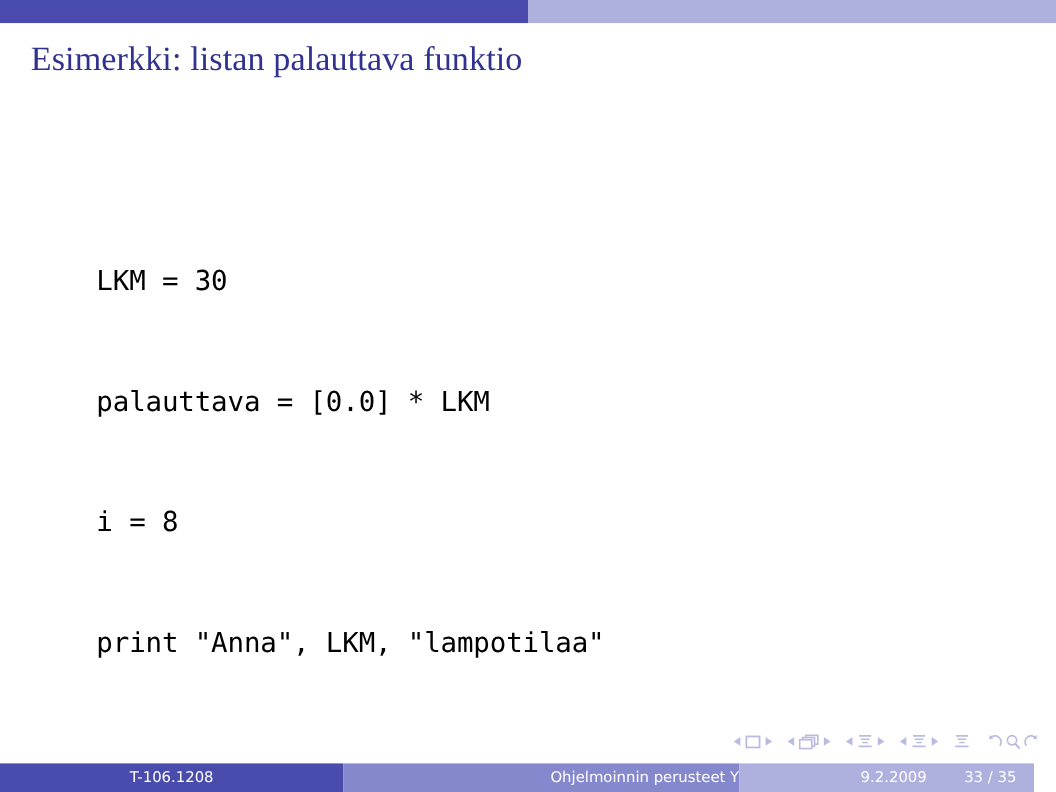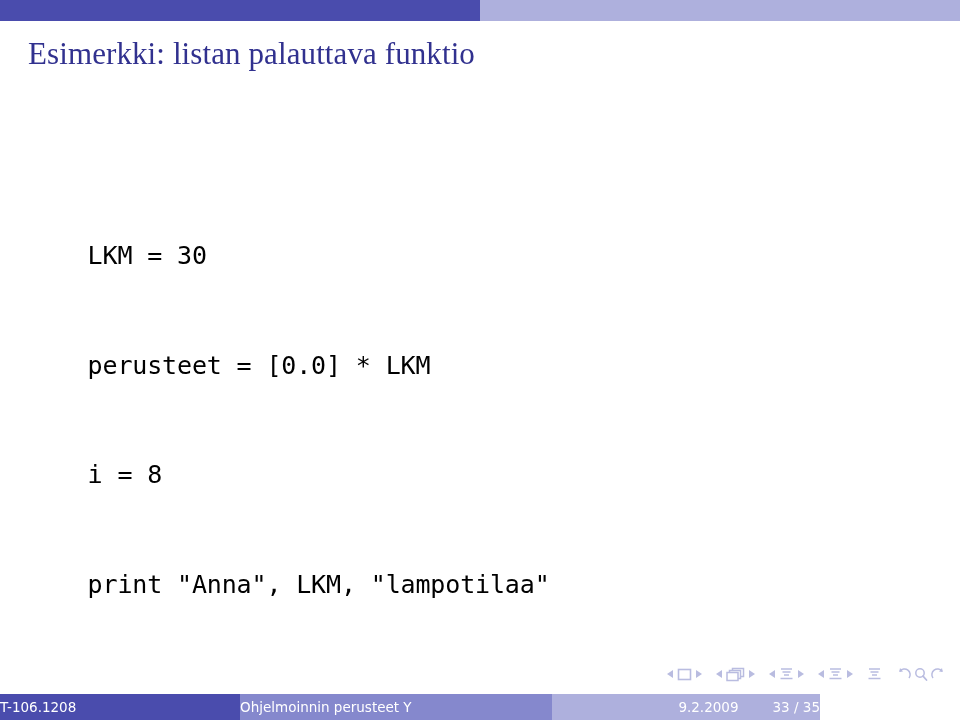--- a/index.html
+++ b/index.html
@@ -113,32 +113,34 @@
     font-size: 13.5px;
     color: #ffffff;
   }
   .footsec {
     height: 100%;
     display: flex;
     align-items: center;
     box-sizing: border-box;
   }
   .footsec-1 {
-    width: 240px;
+    width: 312px;
     background: #4a4cad;
+    justify-content: center;
   }
   .footsec-2 {
-    width: 312px;
+    width: 360px;
     background: #8588cd;
-    justify-content: flex-start;
+    justify-content: flex-end;
   }
   .footsec-3 {
     width: 268px;
     background: #aeb0dd;
     justify-content: flex-end;
+    padding-right: 16px;
     gap: 34px;
   }
   .foot-date, .foot-page {
     color: #ffffff;
     white-space: nowrap;
   }
 </style>
 </head>
 <body>
 
@@ -146,21 +148,21 @@
 
   <div id="headbar">
     <div class="headbar-left"></div>
     <div class="headbar-right"></div>
   </div>
 
   <div id="frametitle">Esimerkki: listan palauttava funktio</div>
 
   <div id="codeblock">
     <div class="codeline">    LKM = 30</div>
-    <div class="codeline">    perusteet = [0.0] * LKM</div>
+    <div class="codeline">    palauttava = [0.0] * LKM</div>
     <div class="codeline">    i = 8</div>
     <div class="codeline">    print "Anna", LKM, "lampotilaa"</div>
     
     
     
     
     
     
   </div>
 

